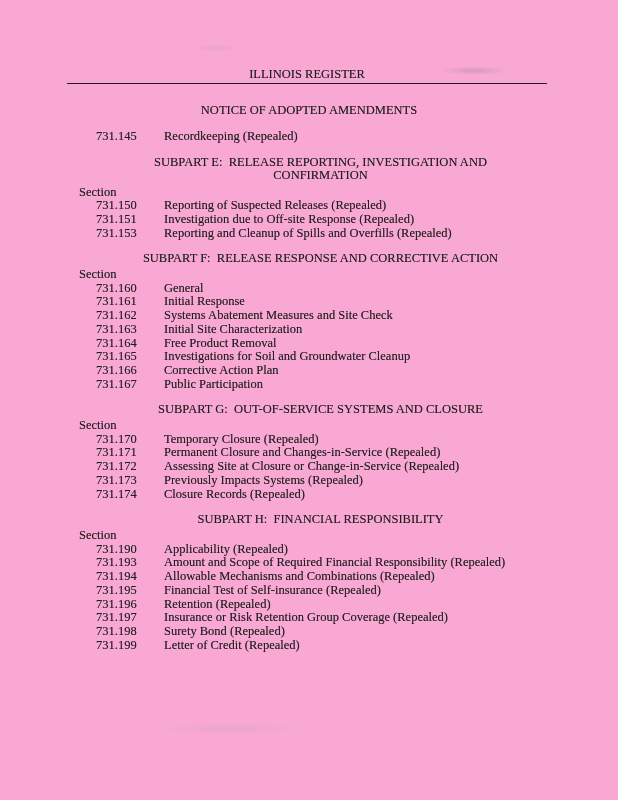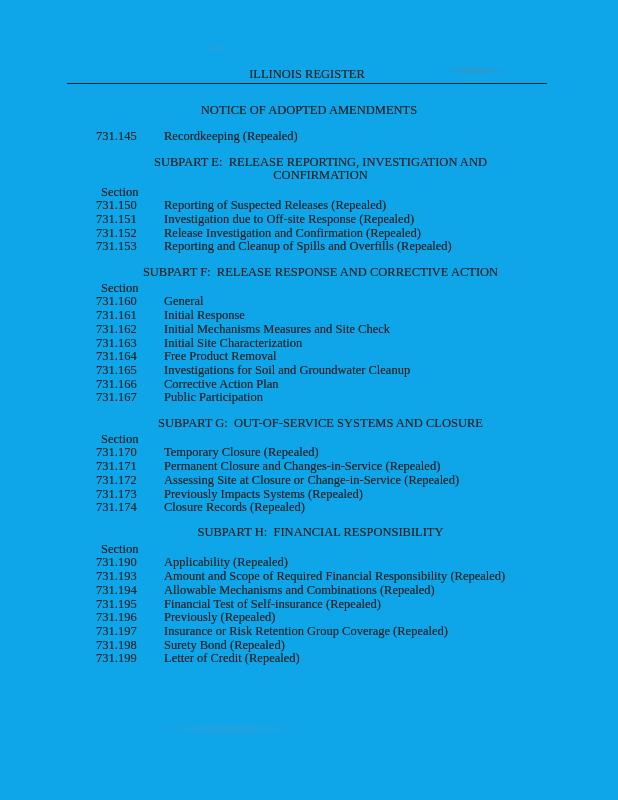--- a/index.html
+++ b/index.html
@@ -1,41 +1,41 @@
 <!DOCTYPE html>
 <html><head>
 <meta charset="utf-8">
 <style>
   * { margin: 0; padding: 0; box-sizing: border-box; }
   html, body { background: #ffffff; }
   .page {
     position: relative;
     width: 618px;
     height: 800px;
-    background: #0ea5e9;
+    background: #f9a8d4;
     font-family: "Liberation Serif", "DejaVu Serif", serif;
     font-size: 12.5px;
     line-height: 13.7px;
     color: #1f1f1f;
     overflow: hidden;
     padding-top: 68px;
     text-shadow: 0 0 0.4px rgba(20,20,20,0.45);
   }
   .center { text-align: center; }
   .topline {
     margin: 0 71px 0 67px;
     border-bottom: 1.6px solid #1b1b1b;
     padding-bottom: 1px;
   }
   .board  { margin-top: 12px; }
   .notice { margin-top: 20px; }
   .intro  { margin-top: 13px; }
   .subpart-heading { margin-top: 11.5px; text-align: center; padding-left: 23px; }
   .subpart-heading div { white-space: pre; }
-  .section-label { margin-top: 2.5px; padding-left: 101px; }
+  .section-label { margin-top: 2.5px; padding-left: 79px; }
   .row { padding-left: 96px; white-space: nowrap; }
   .num { display: inline-block; width: 68px; }
   .artifact {
     position: absolute;
     border-radius: 50%;
     pointer-events: none;
   }
   .a1 {
     left: 438px; top: 66px; width: 72px; height: 9px;
     background: radial-gradient(ellipse at center, rgba(120,120,120,0.28), rgba(120,120,120,0) 70%);
@@ -67,30 +67,29 @@
     <span class="num">731.145</span><span>Recordkeeping (Repealed)</span>
   </div>
 
   <div class="subpart-heading">
     <div>SUBPART E:  RELEASE REPORTING, INVESTIGATION AND</div>
     <div>CONFIRMATION</div>
   </div>
   <div class="section-label">Section</div>
   <div class="row"><span class="num">731.150</span><span>Reporting of Suspected Releases (Repealed)</span></div>
   <div class="row"><span class="num">731.151</span><span>Investigation due to Off-site Response (Repealed)</span></div>
-  <div class="row"><span class="num">731.152</span><span>Release Investigation and Confirmation (Repealed)</span></div>
   <div class="row"><span class="num">731.153</span><span>Reporting and Cleanup of Spills and Overfills (Repealed)</span></div>
 
   <div class="subpart-heading">
     <div>SUBPART F:  RELEASE RESPONSE AND CORRECTIVE ACTION</div>
   </div>
   <div class="section-label">Section</div>
   <div class="row"><span class="num">731.160</span><span>General</span></div>
   <div class="row"><span class="num">731.161</span><span>Initial Response</span></div>
-  <div class="row"><span class="num">731.162</span><span>Initial Mechanisms Measures and Site Check</span></div>
+  <div class="row"><span class="num">731.162</span><span>Systems Abatement Measures and Site Check</span></div>
   <div class="row"><span class="num">731.163</span><span>Initial Site Characterization</span></div>
   <div class="row"><span class="num">731.164</span><span>Free Product Removal</span></div>
   <div class="row"><span class="num">731.165</span><span>Investigations for Soil and Groundwater Cleanup</span></div>
   <div class="row"><span class="num">731.166</span><span>Corrective Action Plan</span></div>
   <div class="row"><span class="num">731.167</span><span>Public Participation</span></div>
 
   <div class="subpart-heading">
     <div>SUBPART G:  OUT-OF-SERVICE SYSTEMS AND CLOSURE</div>
   </div>
   <div class="section-label">Section</div>
@@ -101,17 +100,17 @@
   <div class="row"><span class="num">731.174</span><span>Closure Records (Repealed)</span></div>
 
   <div class="subpart-heading">
     <div>SUBPART H:  FINANCIAL RESPONSIBILITY</div>
   </div>
   <div class="section-label">Section</div>
   <div class="row"><span class="num">731.190</span><span>Applicability (Repealed)</span></div>
   <div class="row"><span class="num">731.193</span><span>Amount and Scope of Required Financial Responsibility (Repealed)</span></div>
   <div class="row"><span class="num">731.194</span><span>Allowable Mechanisms and Combinations (Repealed)</span></div>
   <div class="row"><span class="num">731.195</span><span>Financial Test of Self-insurance (Repealed)</span></div>
-  <div class="row"><span class="num">731.196</span><span>Previously (Repealed)</span></div>
+  <div class="row"><span class="num">731.196</span><span>Retention (Repealed)</span></div>
   <div class="row"><span class="num">731.197</span><span>Insurance or Risk Retention Group Coverage (Repealed)</span></div>
   <div class="row"><span class="num">731.198</span><span>Surety Bond (Repealed)</span></div>
   <div class="row"><span class="num">731.199</span><span>Letter of Credit (Repealed)</span></div>
 </div>
 
 </body></html>

